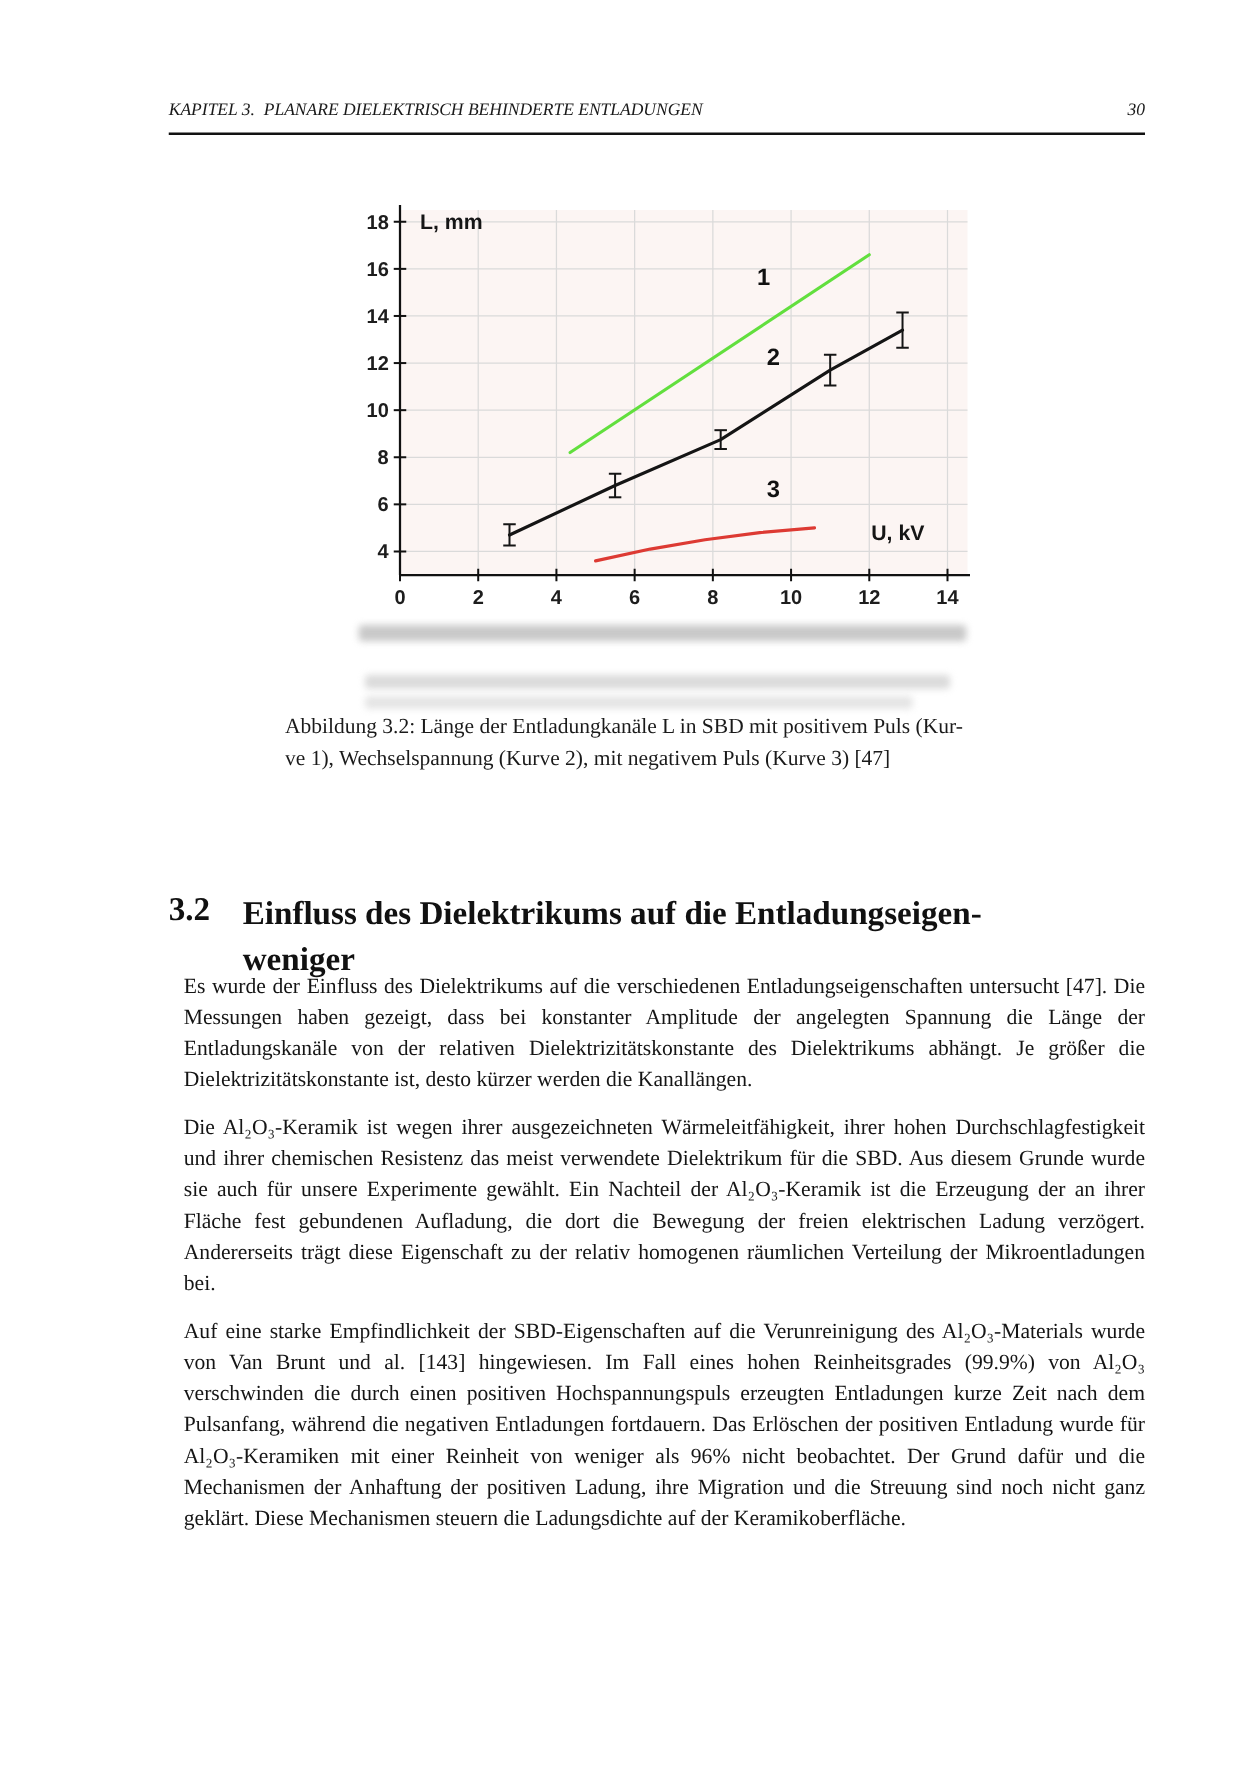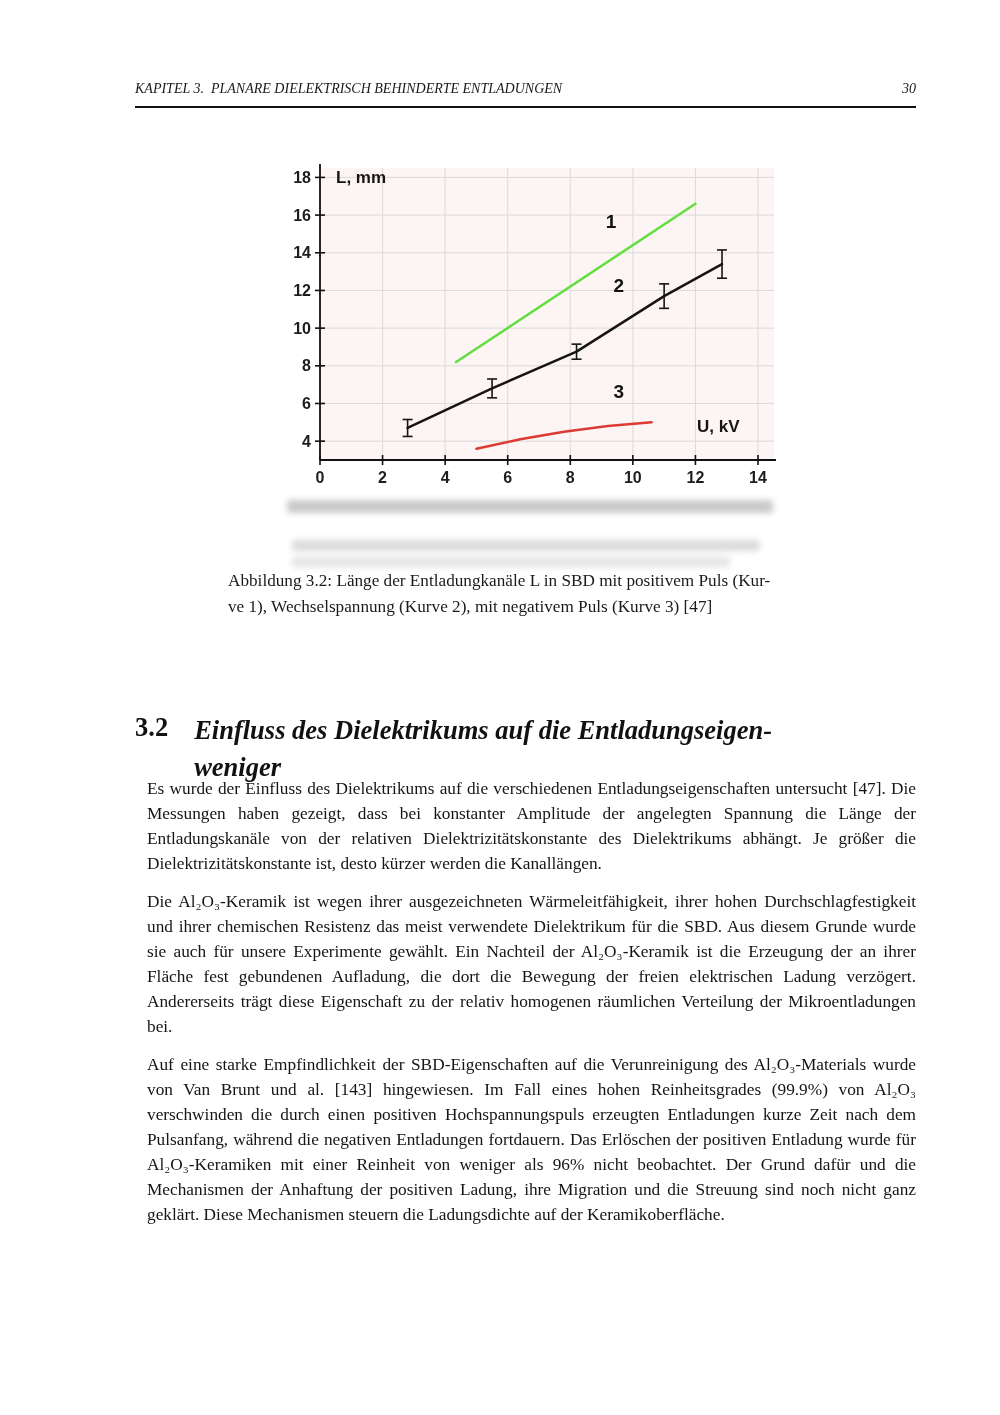--- a/index.html
+++ b/index.html
@@ -15,21 +15,21 @@
   #rule{left:135px;top:106px;width:781px;height:1.6px;background:#111;}
   .blur-bar{position:absolute;border-radius:3px;filter:blur(3px);}
   #blur1{left:287px;top:500px;width:486px;height:13px;background:#9c9c9c;opacity:.55;}
   #blur2{left:292px;top:540px;width:468px;height:11px;background:#b5b5b5;opacity:.5;}
   #blur3{left:292px;top:557px;width:438px;height:10px;background:#c3c3c3;opacity:.45;}
   #caption{left:196px;top:568px;width:676px;font-size:17.2px;line-height:26px;margin-left:32px;}
   #section-heading{
     left:135px;top:676px;display:flex;gap:26px;
     font-weight:bold;font-size:26.5px;color:#111;margin-top:36px;
   }
-  #heading-title{line-height:37px;font-style:italic;}
+  #heading-title{line-height:37px;}
   #body-text{
     left:135px;top:776px;width:781px;font-size:17.3px;line-height:25px;
     text-align:justify;color:#151515;
   }
   #body-text p{margin:0 0 13px 12px;}
 </style>
 </head>
 <body>
 
 <div id="header" class="abs">

